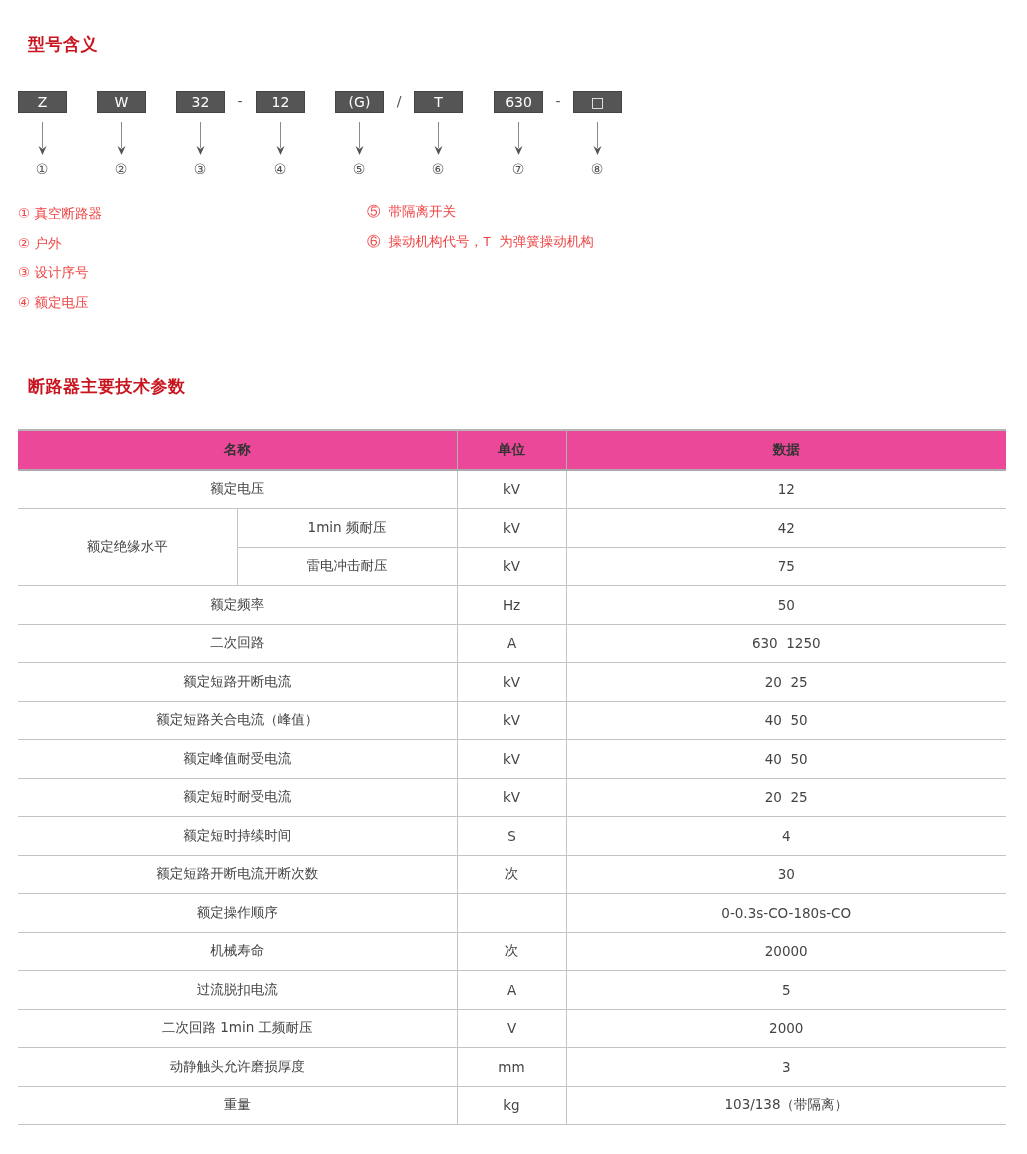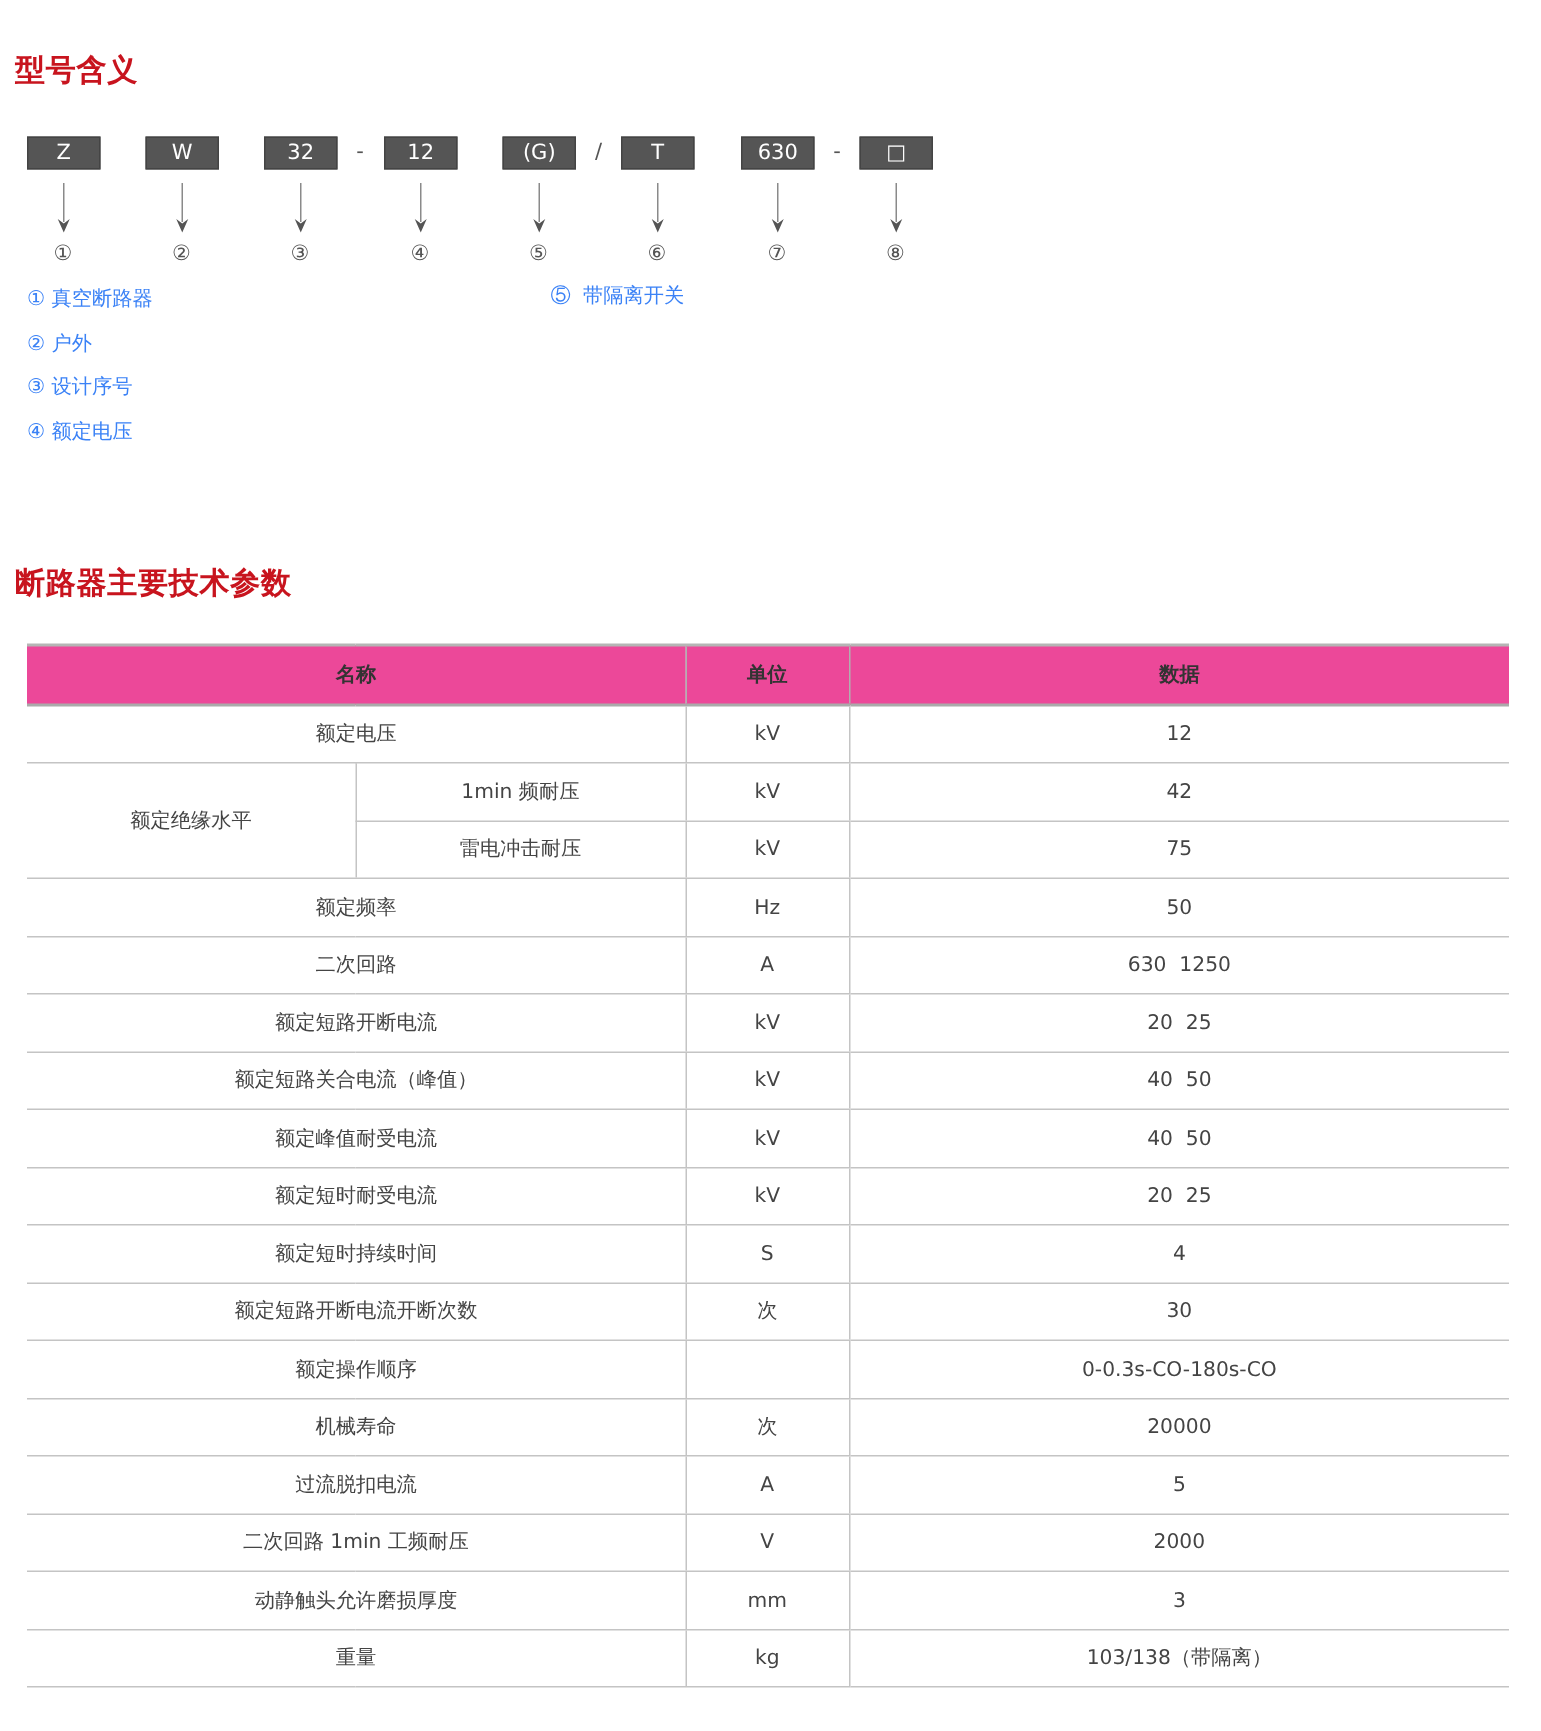--- a/index.html
+++ b/index.html
@@ -2,22 +2,22 @@
 <html><head>
 <meta charset="utf-8">
 <style>
   html, body { margin: 0; padding: 0; background: #ffffff; }
   body {
     width: 1027px; height: 1154px; position: relative; overflow: hidden;
     font-family: "DejaVu Sans", "Liberation Sans", sans-serif;
     color: #444444;
   }
   .section-title {
-    position: absolute; left: 10px; margin: 0;
-    font-size: 20px; font-weight: bold; color: #c8141e; letter-spacing: 0.5px;
+    position: absolute; left: 28px; margin: 0;
+    font-size: 17px; font-weight: bold; color: #c8141e; letter-spacing: 0.5px;
   }
   #title1 { top: 33px; }
   #title2 { top: 375px; }
 
   
   .code-row { position: absolute; top: 91px; left: 0; height: 100px; width: 700px; }
   .code-box {
     position: absolute; top: 0; width: 49px; height: 22px;
     background: #555555; color: #ffffff; font-size: 14px;
     display: flex; align-items: center; justify-content: center;
@@ -30,21 +30,21 @@
   }
   .arrow {
     position: absolute; top: 31px; width: 9px; height: 34px;
   }
   .circ {
     position: absolute; top: 70px; width: 20px; text-align: center;
     font-size: 14px; color: #555;
   }
 
   
-  .legend { position: absolute; top: 189px; font-size: 13.5px; color: #3b82f6; }
+  .legend { position: absolute; top: 203px; font-size: 13.5px; color: #ef4444; }
   .legend .item { height: 29.5px; line-height: 20px; white-space: nowrap; }
   #legend-left { left: 18px; }
   #legend-right { left: 367px; font-family: Liberation Mono, monospace; }
 
   
   table.spec {
     position: absolute; left: 18px; top: 429px; width: 988px;
     border-collapse: collapse; font-size: 13.5px; color: #444;
     table-layout: fixed;
   }
@@ -121,20 +121,21 @@
 </div>
 
 <div id="legend-left" class="legend">
   <div class="item">① 真空断路器</div>
   <div class="item">② 户外</div>
   <div class="item">③ 设计序号</div>
   <div class="item">④ 额定电压</div>
 </div>
 <div id="legend-right" class="legend">
   <div class="item">⑤ 带隔离开关</div>
+  <div class="item">⑥ 操动机构代号，T 为弹簧操动机构</div>
 </div>
 
 <h2 id="title2" class="section-title">断路器主要技术参数</h2>
 
 <table class="spec">
   <colgroup>
     <col style="width:219px">
       <col style="width:220px">
       <col style="width:109px">
       <col style="width:440px">

